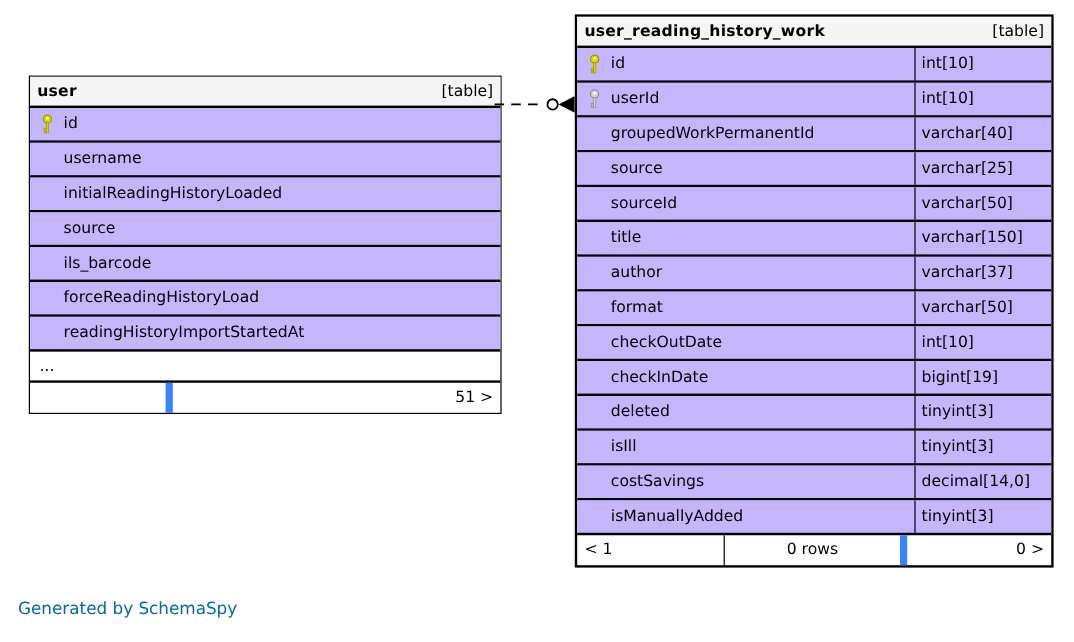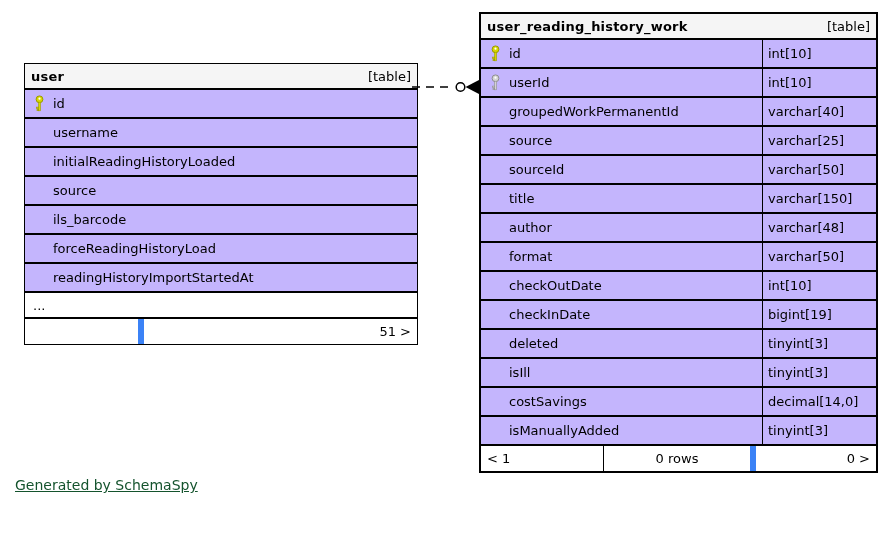--- a/index.html
+++ b/index.html
@@ -43,21 +43,21 @@
   #table-urhw .fcell.left { width:122px; }
   #table-urhw .fcell.mid { width:147px; }
   #table-urhw .tfoot { height:25px; }
 
   .key-icon { flex:none; }
   .key-icon.pk .khead, .key-icon.pk .kpart { fill:#d8d800; stroke:#9a9a00; }
   .key-icon.fk .khead, .key-icon.fk .kpart { fill:#d4d4d4; stroke:#8f8f8f; }
 
   .connector { position:absolute; left:412px; top:76px; }
 
-  .credit { position:absolute; left:15px; top:477px; font-size:14px; color:#14532d;text-decoration:underline; }
+  .credit { position:absolute; left:15px; top:500px; font-size:14px; color:#0369a1; }
 </style>
 </head>
 <body>
 
 <div class="canvas">
 
   <div class="tbox" id="table-user">
     <div class="thead">
       <span class="tname">user</span>
       <span class="ttype">[table]</span>
@@ -164,21 +164,21 @@
       <span class="typecell">varchar[50]</span>
     </div>
     <div class="trow">
       <span class="keycell"></span>
       <span class="namecell">title</span>
       <span class="typecell">varchar[150]</span>
     </div>
     <div class="trow">
       <span class="keycell"></span>
       <span class="namecell">author</span>
-      <span class="typecell">varchar[48]</span>
+      <span class="typecell">varchar[37]</span>
     </div>
     <div class="trow">
       <span class="keycell"></span>
       <span class="namecell">format</span>
       <span class="typecell">varchar[50]</span>
     </div>
     <div class="trow">
       <span class="keycell"></span>
       <span class="namecell">checkOutDate</span>
       <span class="typecell">int[10]</span>

